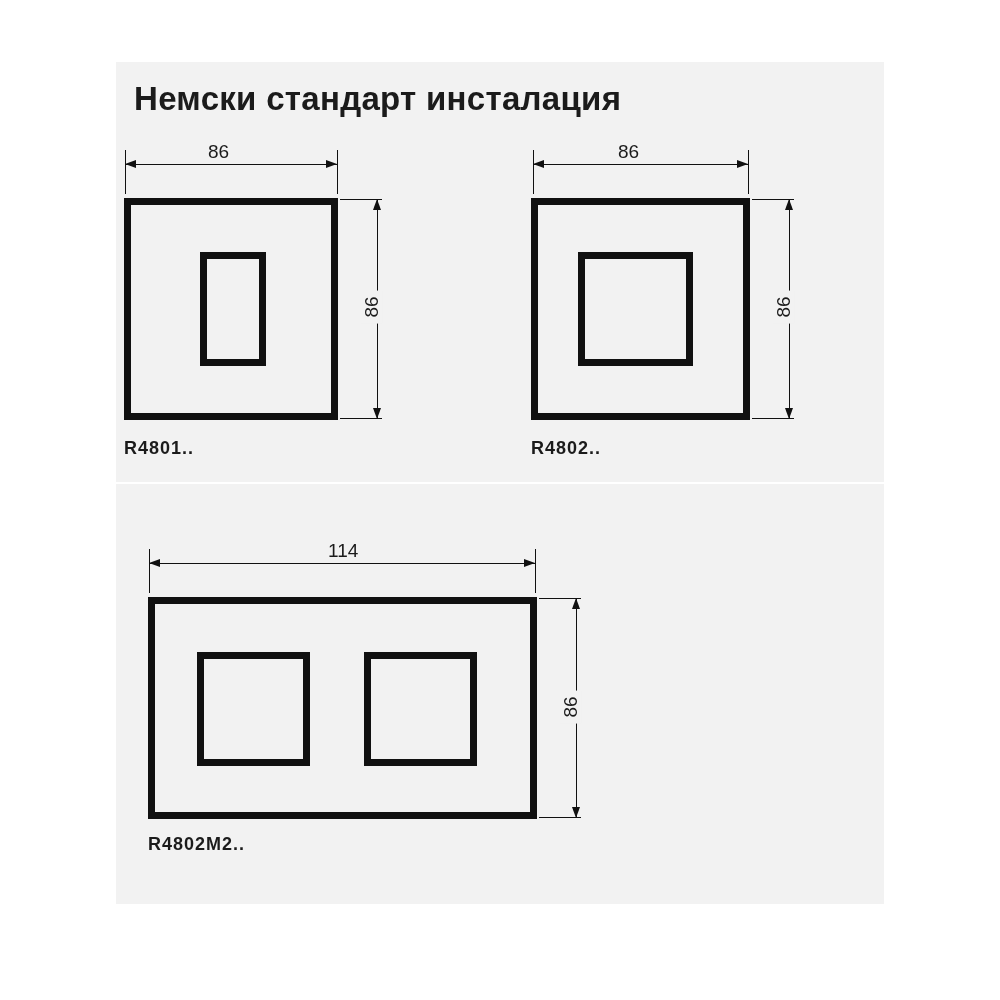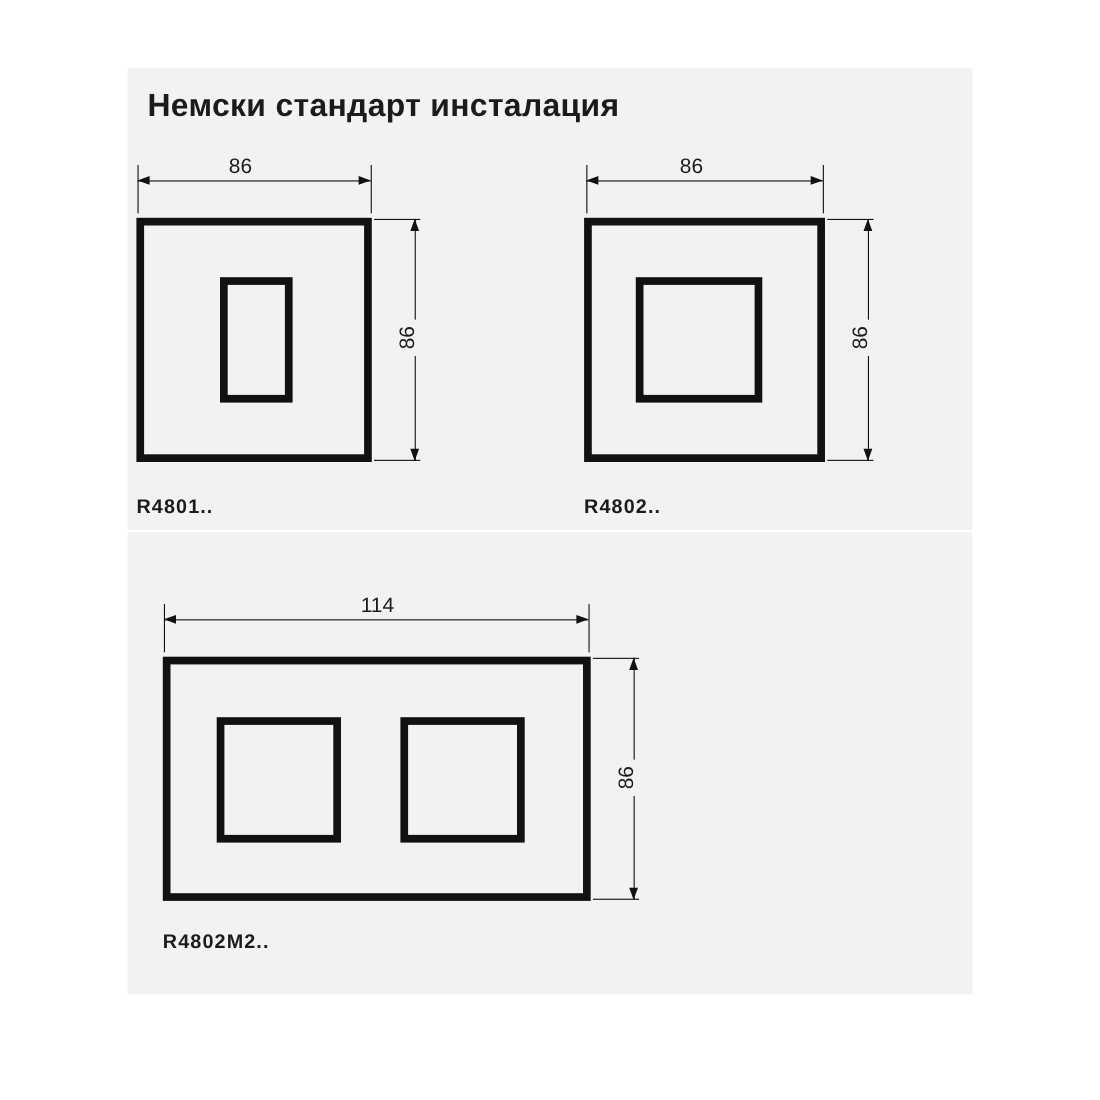--- a/index.html
+++ b/index.html
@@ -35,21 +35,21 @@
   .panel-bottom {
     left: 116px;
     top: 484px;
     width: 768px;
     height: 420px;
   }
   .title {
     position: absolute;
     left: 134px;
     top: 80px;
-    font-size: 29px;
+    font-size: 33px;
     font-weight: bold;
     color: #1b1b1b;
     letter-spacing: 0.3px;
     white-space: nowrap;
   }
 
   
   .frame {
     position: absolute;
     box-sizing: border-box;
@@ -75,21 +75,20 @@
   #frame3-inner-right { left: 364px; top: 652px; width: 113px; height: 114px; }
 
   
   .code-label {
     position: absolute;
     font-size: 18px;
     font-weight: bold;
     color: #1b1b1b;
     letter-spacing: 1px;
     white-space: nowrap;
-    margin-top: 12px;
   }
   #label1 { left: 124px; top: 438px; }
   #label2 { left: 531px; top: 438px; }
   #label3 { left: 148px; top: 834px; }
 
   
   .dim-line {
     position: absolute;
     background: #111111;
   }

